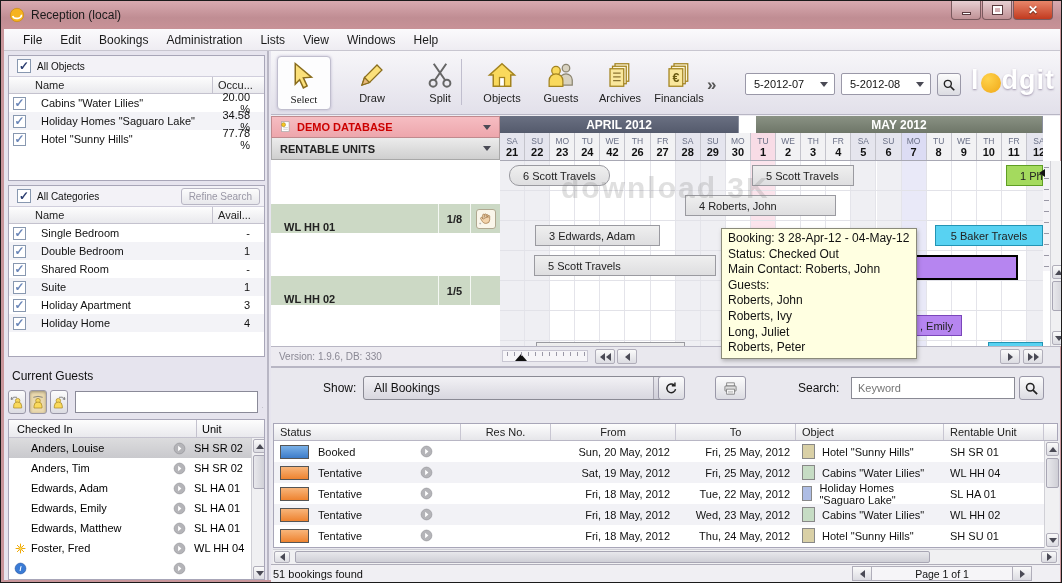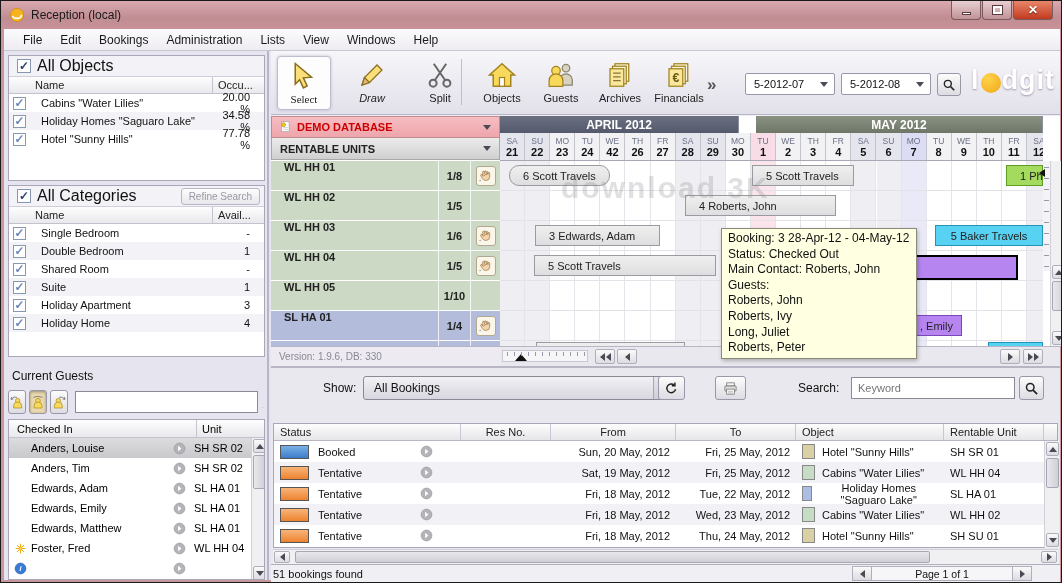--- a/index.html
+++ b/index.html
@@ -24,21 +24,21 @@
   .menu-item{font-size:12px;color:#1a1a1a;padding:3px 9px;}
   
   .content{position:absolute;left:3px;top:50px;width:1056px;height:529px;background:#e6e4ee;}
   
   .sidebar{position:absolute;left:0;top:0;width:265px;height:529px;background:#e6e4ee;border-right:2px solid #b8b6c4;}
   .spanel{position:absolute;left:4px;width:257px;background:#fff;border:1px solid #a8a6b8;}
   .spanel-head{height:21px;display:flex;align-items:center;background:#f3f2f7;border-bottom:1px solid #d0cedc;padding:0 4px;}
   .cb{width:13px;height:13px;background:#fff;border:1px solid #8898b0;display:flex;align-items:center;justify-content:center;
     font-size:12px;font-weight:bold;color:#2c3e70;line-height:10px;margin:0 6px 0 4px;}
   .cb.big{width:14px;height:14px;}
-  .spanel-title{font-size:16px;color:#111;}
+  .spanel-title{font-size:10px;color:#111;}
   .refine-btn{margin-left:auto;font-size:10px;color:#9a98a6;border:1px solid #b8b6c4;border-radius:3px;
     background:linear-gradient(#fcfcfc,#e8e8ec);padding:2px 7px;}
   .thead{display:flex;height:17px;background:linear-gradient(#fdfdfd,#e9e9ed);border-bottom:1px solid #c4c2ce;
     font-size:11px;color:#222;align-items:center;}
   .thead .c-name{flex:1;padding-left:26px;}
   .thead .c-val{width:52px;border-left:1px solid #c4c2ce;padding-left:5px;height:100%;display:flex;align-items:center;}
   .trow{display:flex;height:18px;align-items:center;font-size:11px;color:#111;}
   .trow:nth-child(even){background:#f3f3f7;}
   .trow .rcb{margin-left:4px;}
   .trow .rname{flex:1;padding-left:9px;white-space:nowrap;overflow:hidden;}
@@ -102,21 +102,21 @@
     display:inline-block;margin:4px 1px 0 1px;}
   
   .cal{position:absolute;left:0;top:65px;width:789px;height:250px;background:#fff;}
   .demo-bar{position:absolute;left:0;top:0;width:229px;height:22px;background:linear-gradient(#f6bdc2,#eda6ac);
     border:1px solid #c08a8e;display:flex;align-items:center;font-size:11px;font-weight:bold;color:#cc0000;}
   .demo-bar svg{width:14px;height:14px;margin:0 5px 0 6px;}
   .demo-bar .tri,.runits-bar .tri{position:absolute;right:8px;}
   .runits-bar{position:absolute;left:0;top:22px;width:229px;height:22px;background:linear-gradient(#ececec,#cfcfcf);
     border:1px solid #a8a8a8;border-top:none;display:flex;align-items:center;font-size:11px;font-weight:bold;color:#222;padding-left:8px;}
   .units{position:absolute;left:0;top:45px;width:229px;height:185px;overflow:hidden;background:#fff;}
-  .unit-row{display:flex;height:29px;margin-bottom:1px;align-items:flex-start;background:#ccd9c5;}
+  .unit-row{display:flex;height:29px;margin-bottom:1px;align-items:flex-end;background:#ccd9c5;margin-top:43px;}
   .unit-row.blue{background:#b3bcdb;}
   .unit-row .ucode{flex:1;font-size:11px;font-weight:bold;color:#222;padding-left:13px;}
   .unit-row .ucap{width:32px;font-size:11px;font-weight:bold;color:#222;border-left:1px solid rgba(255,255,255,.8);height:100%;
     display:flex;align-items:center;justify-content:center;}
   .unit-row .uicon{width:30px;height:100%;border-left:1px solid rgba(255,255,255,.8);display:flex;align-items:center;justify-content:center;}
   .unit-row .uicon .handbox{width:20px;height:20px;background:#faf6ea;border:1px solid #b0a890;border-radius:3px;
     display:flex;align-items:center;justify-content:center;}
   .unit-row .uicon svg{width:16px;height:16px;}
   .version-bar{position:absolute;left:0;top:230px;width:229px;height:20px;background:#edebf1;border-top:1px solid #b8b6c4;
     font-size:10px;color:#8a8894;display:flex;align-items:center;padding-left:8px;}
@@ -169,21 +169,21 @@
   .show-combo{position:absolute;left:92px;top:8px;width:317px;height:24px;border:1px solid #8a8a94;border-radius:3px;
     background:linear-gradient(#f2f1f5,#d8d7df);font-size:12px;display:flex;align-items:center;padding-left:10px;color:#111;}
   .show-combo .dd{position:absolute;right:0;top:0;width:26px;height:22px;border-left:1px solid #a8a6b2;
     display:flex;align-items:center;justify-content:center;background:linear-gradient(#e8e7ed,#cfced8);border-radius:0 3px 3px 0;}
   .iconbtn{position:absolute;top:8px;height:24px;border:1px solid #9a98a8;border-radius:3px;
     background:linear-gradient(#fcfcfc,#dcdce2);display:flex;align-items:center;justify-content:center;}
   .iconbtn svg{width:15px;height:15px;}
   .search-input{position:absolute;left:580px;top:9px;width:164px;height:22px;border:1px solid #8a8a94;background:#fff;
     font-size:11px;color:#9a98a2;padding:0 6px;font-family:"Liberation Sans",sans-serif;}
   
-  .btable{position:absolute;left:2px;top:55px;width:785px;height:125px;background:#fff;border:1px solid #a8a6b8;text-align:center;}
+  .btable{position:absolute;left:2px;top:55px;width:785px;height:125px;background:#fff;border:1px solid #a8a6b8;}
   .bt-head{display:flex;height:17px;background:linear-gradient(#fdfdfd,#e6e6ea);border-bottom:1px solid #b8b6c4;
     font-size:11px;color:#222;align-items:center;}
   .bt-head span{height:100%;display:flex;align-items:center;border-right:1px solid #c8c6d2;padding:0 6px;}
   .bt-row{display:flex;height:21px;align-items:center;font-size:11px;color:#111;width:770px;}
   .bt-row:nth-child(even){background:#f2f2f6;}
   .bt-c{padding:0 6px;display:flex;align-items:center;height:100%;}
   .swatch{width:29px;height:14px;border:1px solid #555;margin-right:9px;}
   .swatch.booked{background:linear-gradient(#7ab1e8,#3d7cc9);}
   .swatch.tentative{background:linear-gradient(#f8b57a,#ee8330);}
   .oswatch{width:13px;height:15px;border:1px solid #888;margin-right:7px;}
@@ -470,21 +470,21 @@
             <span>l</span>
             <span class="dot"></span>
             <span>dgit</span>
           </div>
       <div class="tbtn active" style="left: 6px; font-family: Liberation Serif, serif;">
             <svg viewBox="0 0 24 24" style="width: 30px; height: 30px;">
               <path d="M5 2 L18 13 L11.5 13.5 L14.5 20 L11.5 21.5 L8.5 15 L5 18.5 Z" fill="#fbe07a" stroke="#8a6d1d" stroke-width="1.2"></path>
             </svg>
             <span class="tlabel">Select</span>
           </div>
-          <div class="tbtn" style="left: 74px; font-style: italic;">
+          <div class="tbtn" style="left: 74px;">
             <svg viewBox="0 0 24 24" style="width: 30px; height: 30px;">
               <path d="M4 20 L6 14 L16 4 L20 8 L10 18 Z" fill="#fbe07a" stroke="#8a6d1d"></path>
               <path d="M4 20 L6 14 L10 18 Z" fill="#e8b87a" stroke="#8a6d1d"></path>
             </svg>
             <span class="tlabel">Draw</span>
           </div>
           <div class="tbtn" style="left: 202px; width: 58px;">
             <svg viewBox="0 0 24 24" style="width: 30px; height: 30px;">
               <path d="M12 3 L22 12 L19 12 L19 21 L5 21 L5 12 L2 12 Z" fill="#f9d95c" stroke="#a3831f" stroke-width="1.2"></path>
               <rect x="10" y="14" width="4" height="7" fill="#fff" stroke="#a3831f"></rect>

